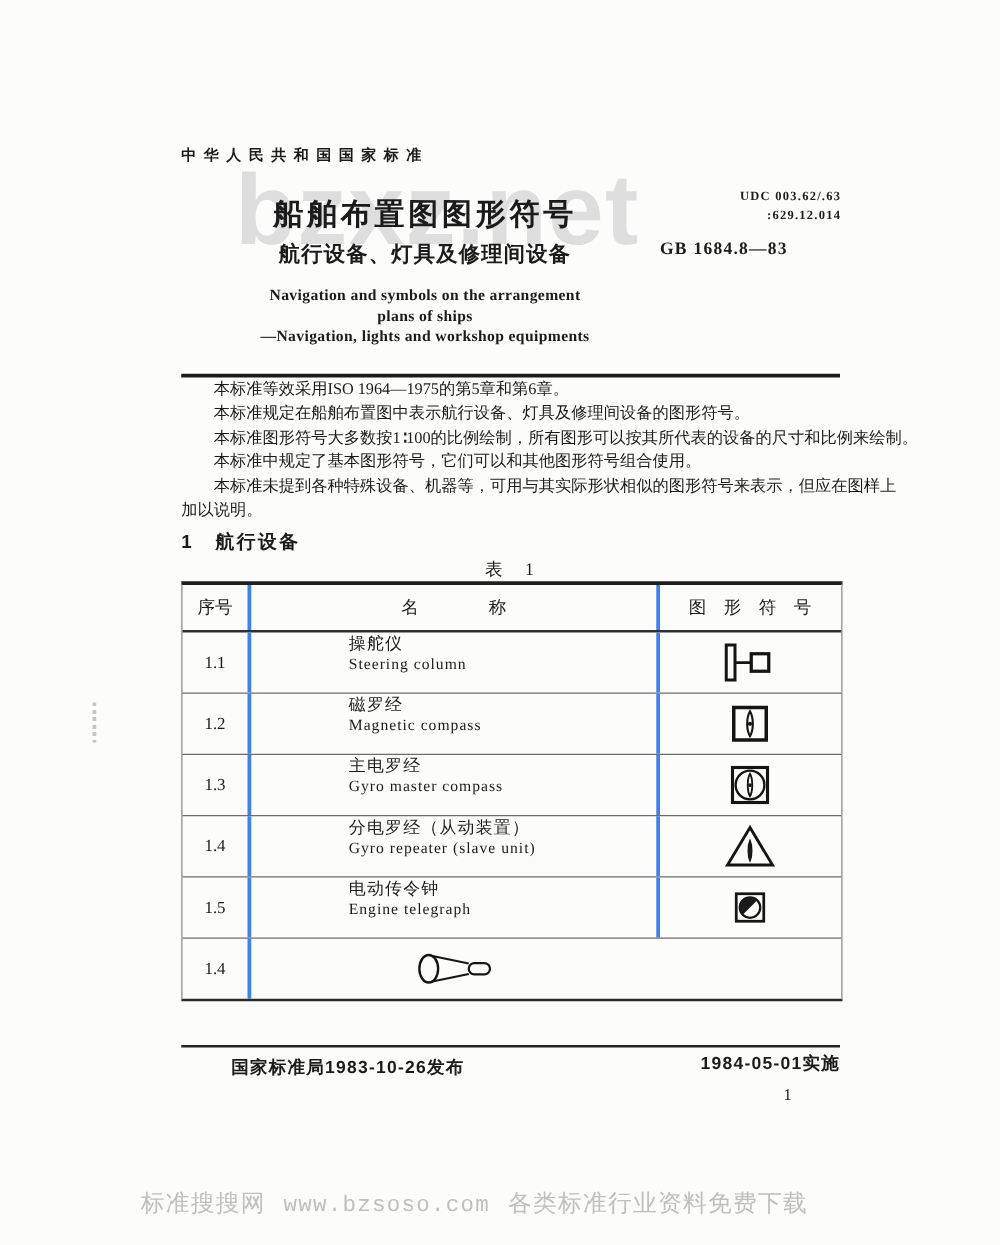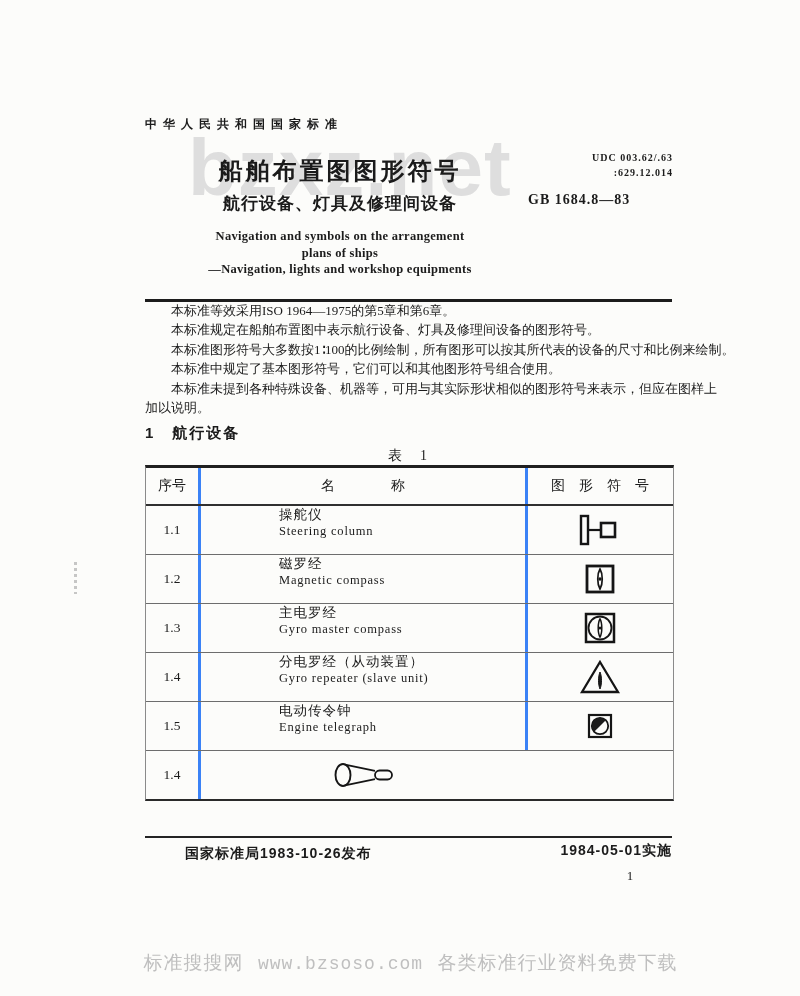--- a/index.html
+++ b/index.html
@@ -18,21 +18,20 @@
     position:absolute;left:188px;top:122px;
     font-family:"Liberation Sans", sans-serif;
     font-weight:bold;font-size:80px;letter-spacing:1px;
     color:#dedede;z-index:0;user-select:none;
   }
   .wm-bottom{
     position:absolute;left:0;top:950px;width:759px;
     text-align:center;font-size:19px;letter-spacing:1px;
     color:#bfbfbf;z-index:0;
     font-family:"Liberation Sans", sans-serif;
-    margin-left:31px;
   }
   .wm-bottom .url{font-family:"Liberation Mono", monospace;font-size:18px;margin:0 8px;}
 
   .content{position:relative;z-index:1;}
 
   
   .std-label{
     position:absolute;left:145px;top:116px;width:390px;
     text-align:left;font-family:"Liberation Sans", sans-serif;
     font-weight:bold;font-size:12px;letter-spacing:6px;

